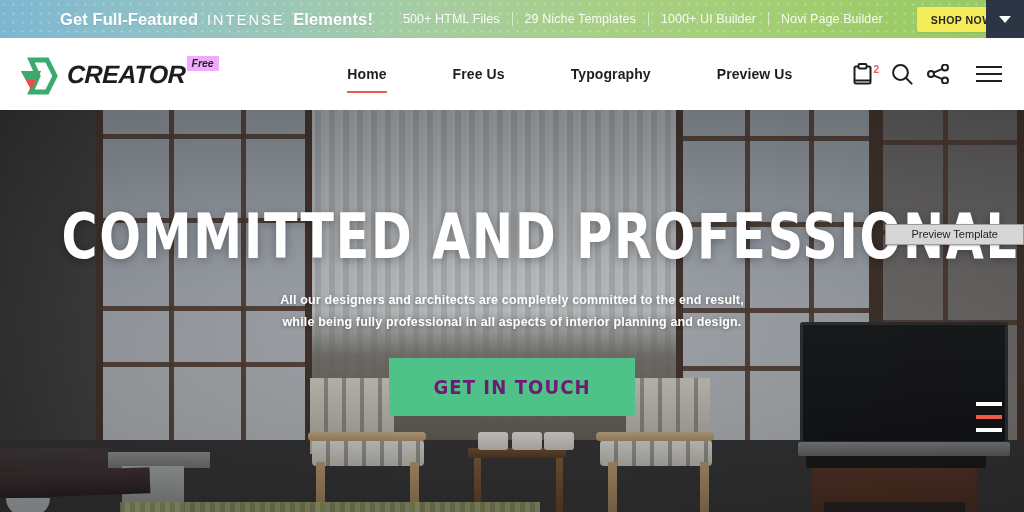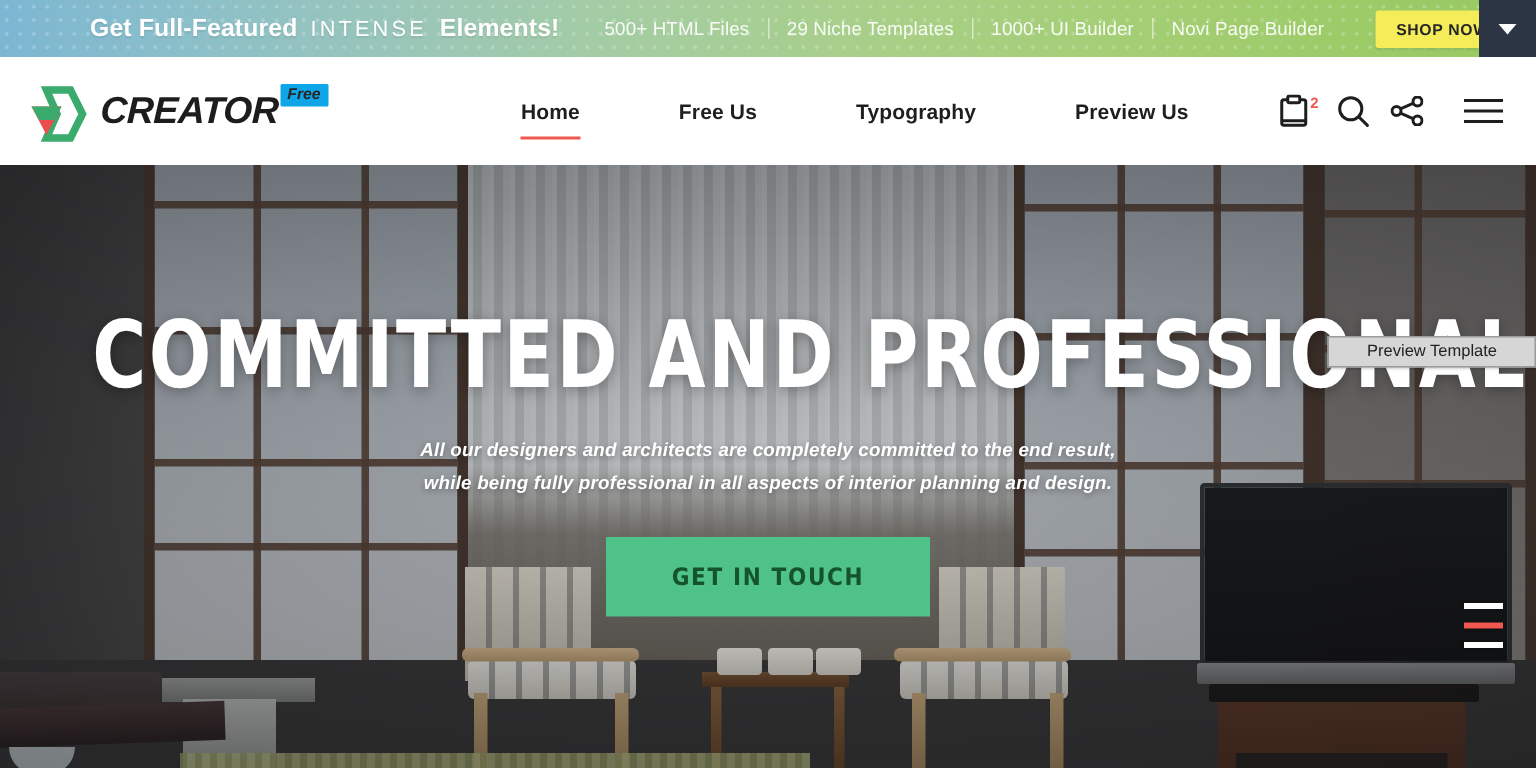--- a/index.html
+++ b/index.html
@@ -87,21 +87,21 @@
   .brand{ display:flex; align-items:flex-start; cursor:pointer; }
   .brand-mark{ width:40px; height:38px; margin-right:9px; margin-top:3px; }
   .brand-name{
     font-size:25px; font-weight:bold; font-style:italic;
     letter-spacing:-.4px; color:#1d1d1d;
     transform:skewX(-2deg);
     margin-top:6px;
     font-family:"Liberation Sans", sans-serif;
   }
   .brand-badge{
-    background:#0ea5e9; color:#262626;
+    background:#f0abfc; color:#262626;
     font-size:10.5px; font-style:italic; font-weight:bold;
     padding:1px 5px 2px; margin-top:2px; margin-left:1px;
     line-height:1.15; border-radius:1px;text-align:right;
   }
 
   .main-nav{
     margin-left:auto;
     display:flex; align-items:center; gap:12px;
   }
   .nav-link{
@@ -291,27 +291,26 @@
     transform:scaleX(.88); transform-origin:center;
     text-shadow:0 2px 10px rgba(0,0,0,.30);
     white-space:nowrap;
   }
   .hero-sub{
     margin-top:22px;
     font-size:12.5px; font-weight:bold; color:#ffffff;
     line-height:1.75; letter-spacing:.15px;
     max-width:470px; margin-left:auto; margin-right:auto;
     text-shadow:0 1px 4px rgba(0,0,0,.35);
-    font-style:italic;
   }
   .hero-cta{
     display:inline-block; margin-top:24px;
-    background:#4ec288; color:#14532d;
+    background:#4ec288; color:#701a75;
     font-family:"DejaVu Sans Condensed","Liberation Sans Narrow","Liberation Sans", sans-serif;
-    font-size:16px; font-weight:bold; letter-spacing:1.1px;
+    font-size:20px; font-weight:bold; letter-spacing:1.1px;
     padding:17px 44px; border:none; cursor:pointer;
     text-transform:uppercase;
   }
 
   
   .slider-nav{
     position:absolute; right:22px; top:292px; z-index:6;
     display:flex; flex-direction:column; gap:9px;
   }
   .slider-dot{

